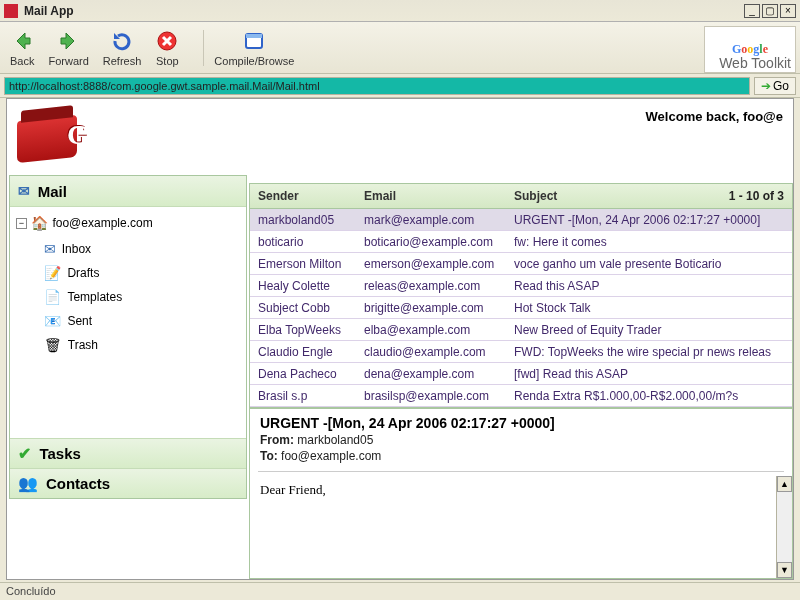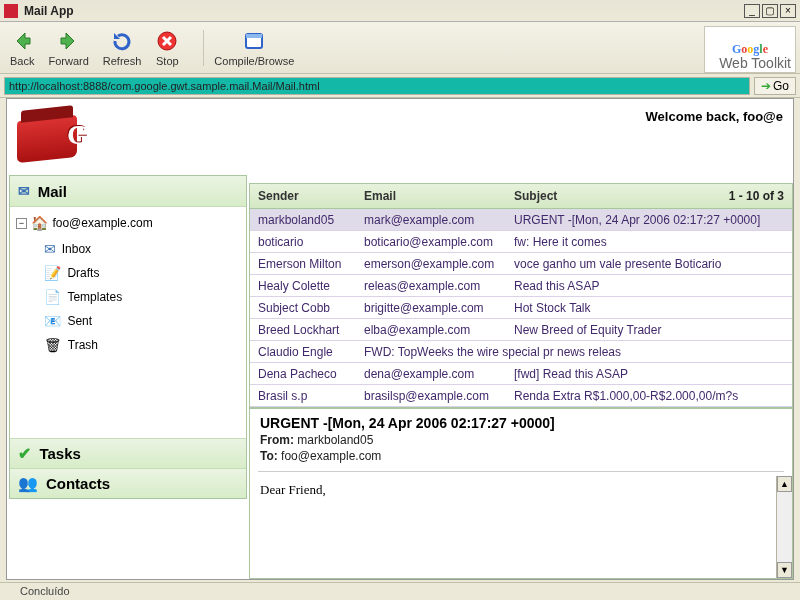--- a/index.html
+++ b/index.html
@@ -153,21 +153,21 @@
 }
 .vscroll {
   position:absolute; right:0; top:0; bottom:0; width:16px;
   background:#ece9d8;border-left:1px solid #b5b39f;
 }
 .vscroll .arr{height:16px;background:#ece9d8;border:1px solid #999;display:flex;align-items:center;justify-content:center;font-size:9px;}
 .vscroll .track{position:absolute;top:16px;bottom:16px;left:0;right:0;background:#efefef;}
 .statusbar {
   position:absolute; left:0; right:0; bottom:0; height:18px;
   background:#ece9d8; border-top:1px solid #bfbfaa;
-  font-size:11px; color:#444; padding:2px 20px;
+  font-size:11px; color:#444; padding:2px 6px;
 }
 svg{display:block;}
 </style>
 </head>
 <body>
 
 <div class="titlebar">
   <div class="appicon"></div>
   <div class="title">Mail App</div>
   <div class="winbtns">
@@ -326,26 +326,27 @@
             <div class="c c1">Healy Colette</div>
             <div class="c c2">releas@example.com</div>
             <div class="c c3">Read this ASAP</div>
           </div>
           <div class="row">
             <div class="c c1">Subject Cobb</div>
             <div class="c c2">brigitte@example.com</div>
             <div class="c c3">Hot Stock Talk</div>
           </div>
           <div class="row">
-            <div class="c c1">Breed Lockhart</div>
+            <div class="c c1">Elba TopWeeks</div>
             <div class="c c2">elba@example.com</div>
             <div class="c c3">New Breed of Equity Trader</div>
           </div>
           <div class="row">
             <div class="c c1">Claudio Engle</div>
+            <div class="c c2">claudio@example.com</div>
             <div class="c c3">FWD: TopWeeks the wire special pr news releas</div>
           </div>
           <div class="row">
             <div class="c c1">Dena Pacheco</div>
             <div class="c c2">dena@example.com</div>
             <div class="c c3">[fwd] Read this ASAP</div>
           </div>
           <div class="row">
             <div class="c c1">Brasil s.p</div>
             <div class="c c2">brasilsp@example.com</div>

